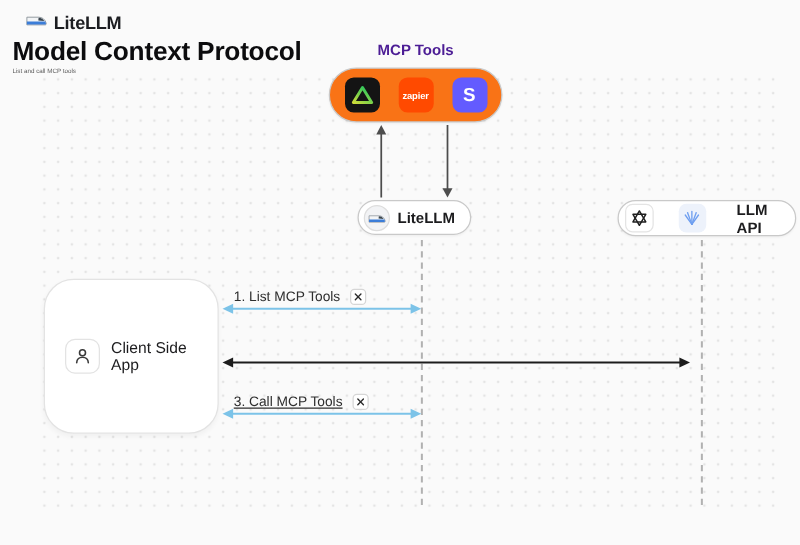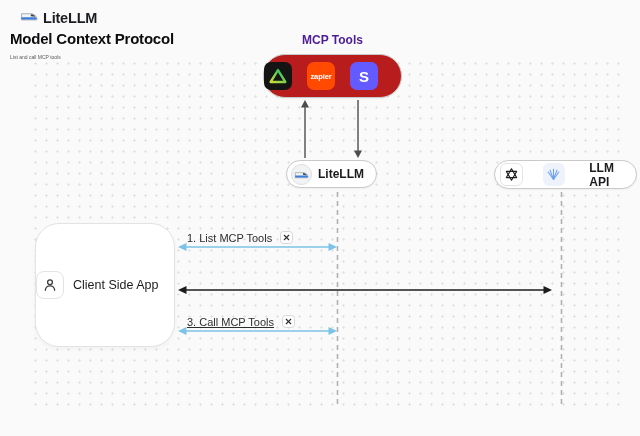--- a/index.html
+++ b/index.html
@@ -13,29 +13,29 @@
     position:absolute; left:30px; top:58px; width:596px; height:348px;
     background-image: radial-gradient(circle, #e4e4e4 1px, transparent 1.3px);
     background-size: 11px 11px;
     pointer-events:none;
   }
   .overlay { position:absolute; left:0; top:0; pointer-events:none; }
 
   
   .brand { position:absolute; left:20px; top:7px; display:flex; align-items:center; gap:5px; }
   .brand-text { font-size:14.5px; font-weight:700; color:#1c1d21; letter-spacing:-0.2px; }
-  .page-title { position:absolute; left:10px; top:30px; font-size:15px; font-weight:700; color:#0c0c0e; letter-spacing:-0.2px; }
+  .page-title { position:absolute; left:10px; top:30px; font-size:21px; font-weight:700; color:#0c0c0e; letter-spacing:-0.2px; }
   .page-subtitle { position:absolute; left:10px; top:54px; font-size:5px; color:#5a5a5a; }
 
   
   .mcp-label { position:absolute; left:263px; top:33px; width:139px; text-align:center;
     font-size:12px; font-weight:600; color:#4c1d95; }
   .mcp-box { position:absolute; left:263px; top:54px; width:139px; height:44px;
-    background:#b91c1c; border:1px solid #c9c9c9; border-radius:22px;
-    display:flex; align-items:center; justify-content:flex-start; gap:15px;
+    background:#f97316; border:1px solid #c9c9c9; border-radius:22px;
+    display:flex; align-items:center; justify-content:center; gap:15px;
     box-shadow:0 1px 2px rgba(0,0,0,.05); box-sizing:border-box; }
   .tool-tile { width:28px; height:28px; border-radius:7px; display:flex; align-items:center; justify-content:center; }
   .tile-dark { background:#141414; }
   .tile-zapier { background:#ff4a00; }
   .tile-stripe { background:#635bff; }
   .zapier-text { color:#fff; font-size:7.5px; font-weight:700; letter-spacing:-0.1px; }
   .stripe-text { color:#fff; font-size:15px; font-weight:700; }
 
   
   .node-pill { position:absolute; background:#fff; border:1px solid #c9c9c9; border-radius:15px;
@@ -45,21 +45,21 @@
   .node-label { font-size:12px; font-weight:600; color:#1c1c1e; }
   .litellm-circle { width:21px; height:21px; border-radius:50%; background:#f2f3f5; border:1px solid #ddd;
     display:flex; align-items:center; justify-content:center; box-sizing:border-box; }
   .mini-tile { width:23px; height:23px; border-radius:6px; display:flex; align-items:center; justify-content:center; box-sizing:border-box; }
   .tile-openai { background:#fff; border:1px solid #e4e4e4; }
   .tile-fan { background:#edf2fb; }
   .llm-api-label { margin-left:4px; }
 
   .client-box { position:absolute; left:35px; top:223px; width:140px; height:124px;
     background:#fff; border:1px solid #e3e3e3; border-radius:24px;
-    display:flex; align-items:center; gap:9px;
+    display:flex; align-items:center; padding-left:16px; gap:9px;
     box-sizing:border-box; box-shadow:0 2px 4px rgba(0,0,0,.04); }
   .client-icon-tile { width:28px; height:28px; border-radius:8px; background:#fff; border:1px solid #e3e3e3;
     display:flex; align-items:center; justify-content:center; box-sizing:border-box; }
   .client-label { font-size:12.5px; font-weight:500; color:#1c1c1e; }
 
   
   .step-label { position:absolute; display:flex; align-items:center; gap:8px; font-size:11px; font-weight:500; }
   .step-1 { left:187px; top:231px; color:#2e2e2e; }
   .step-2 { left:186px; top:274px; color:#8f8f8f; }
   .step-3 { left:187px; top:315px; color:#2e2e2e;text-decoration:underline; }

